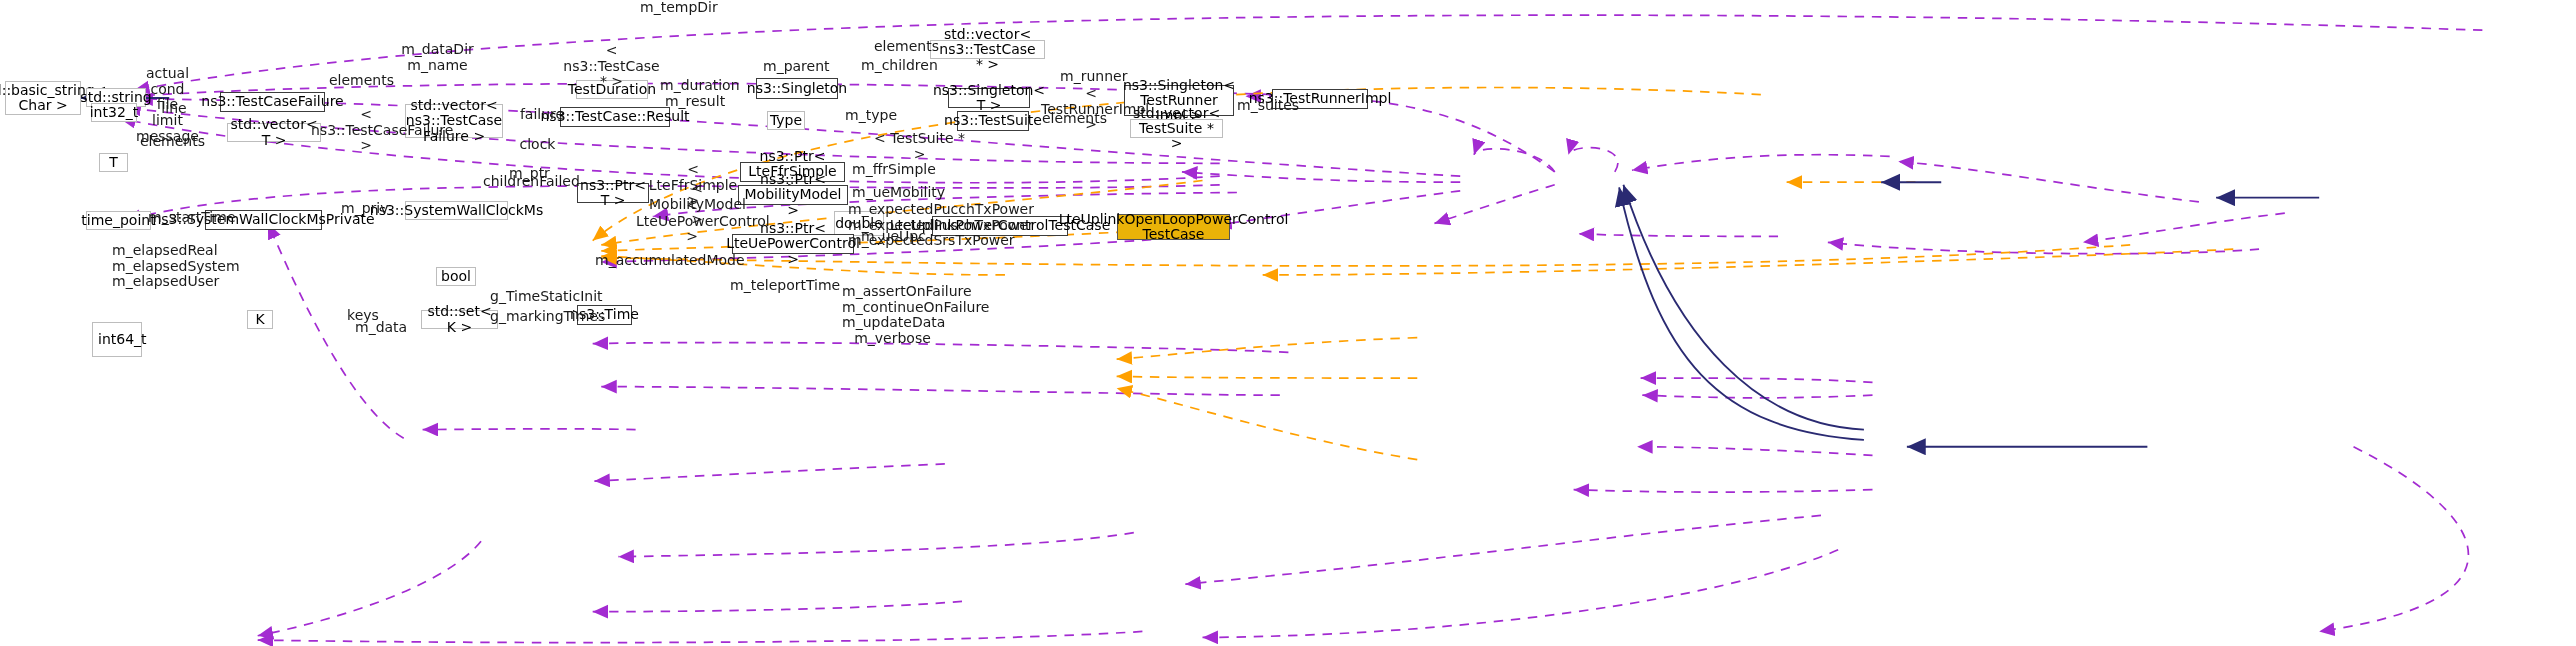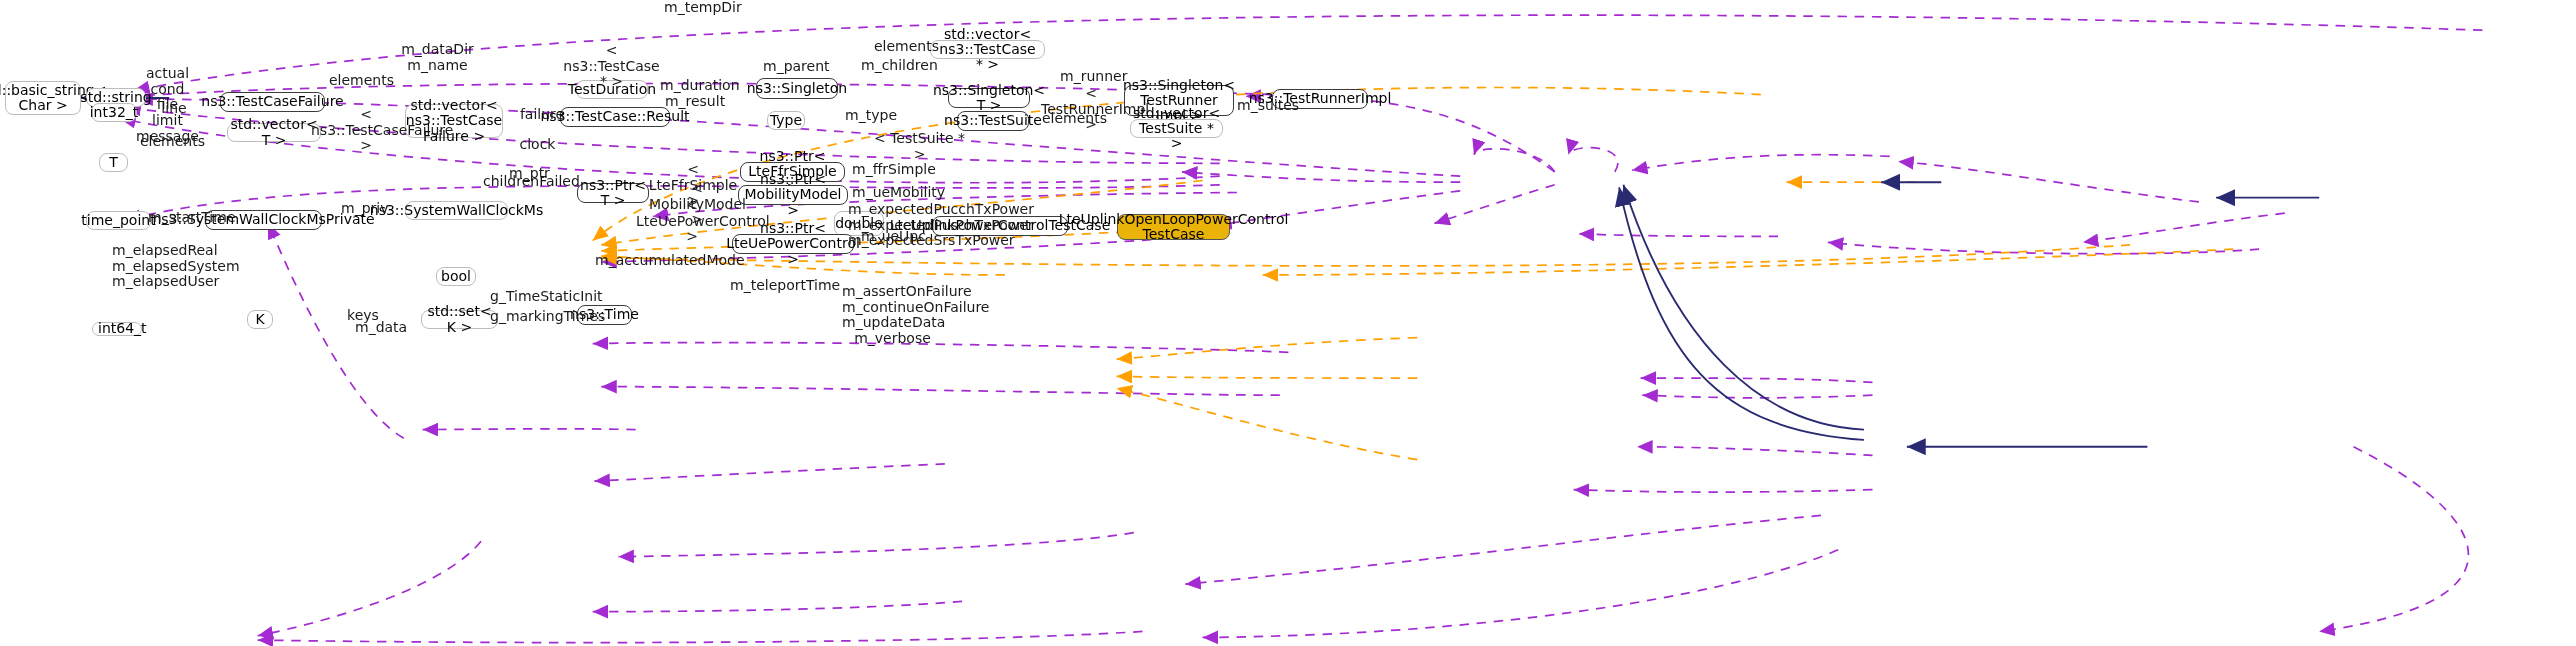--- a/index.html
+++ b/index.html
@@ -27,21 +27,20 @@
     box-sizing: border-box;
     display: flex;
     align-items: center;
     justify-content: center;
     text-align: center;
     line-height: 1.08;
     background: #ffffff;
     color: #000000;
     white-space: pre-line;
     padding: 0.9px 3.4px;
-    border-radius: 8px;
   }
   
   .node.plain {
     border: 0.9px solid #bdbdbd;
     font-size: 14px;
   }
   
   .node.strong {
     border: 1.7px solid #3c3c3c;
     font-size: 14px;
@@ -147,21 +146,21 @@
   <div class="node plain" style="left:86px; top:88px; width:60px; height:19px;">std::string</div>
 
   <div class="node plain" style="left:91px; top:103px; width:46px; height:19px;">int32_t</div>
 
   <div class="node plain" style="left:227px; top:123px; width:94px; height:19px;">std::vector&lt; T &gt;</div>
 
   <div class="node plain" style="left:99px; top:153px; width:29px; height:19px;">T</div>
 
   <div class="node plain" style="left:86px; top:211px; width:65px; height:19px;">time_point</div>
 
-  <div class="node plain" style="left:92px; top:322px; width:50px; height:14px;padding-left:14px;">int64_t</div>
+  <div class="node plain" style="left:92px; top:322px; width:50px; height:35px;padding-left:14px;">int64_t</div>
 
   <div class="node plain" style="left:247px; top:310px; width:26px; height:19px;">K</div>
 
   <div class="node plain" style="left:421px; top:310px; width:77px; height:19px;">std::set&lt; K &gt;</div>
 
   <div class="node plain" style="left:436px; top:267px; width:40px; height:19px;">bool</div>
 
   <div class="node plain" style="left:788px; top:211px; width:50px; height:25px;margin-left:46px;">double</div>
 
   <div class="node strong" style="left:577px; top:305px; width:55px; height:20px;">ns3::Time</div>
@@ -202,21 +201,21 @@
 
   <div class="node strong" style="left:738px; top:185px; width:110px; height:20px;">ns3::Ptr&lt; MobilityModel &gt;</div>
 
   <div class="node strong" style="left:732px; top:234px; width:122px; height:20px;">ns3::Ptr&lt; LteUePowerControl &gt;</div>
 
   <div class="node strong" style="left:932px; top:216px; width:136px; height:20px;">LteUplinkPowerControlTestCase</div>
 
   <div class="node focus" style="left:1117px; top:214px; width:113px; height:26px;">LteUplinkOpenLoopPowerControl
 TestCase</div>
 
-  <div class="edge-label" style="left:664px; top:0px; width:69px;">m_tempDir</div>
+  <div class="edge-label" style="left:640px; top:0px; width:69px;">m_tempDir</div>
 
   <div class="edge-label" style="left:399px; top:42px; width:77px;">m_dataDir
 m_name</div>
 
   <div class="edge-label" style="left:133px; top:66px; width:69px;">actual
 cond
 file
 limit
 message</div>
 

